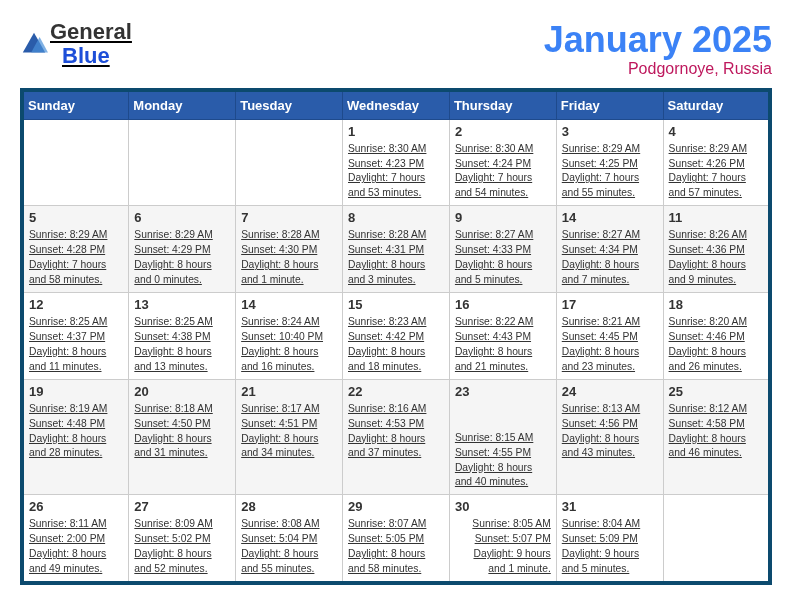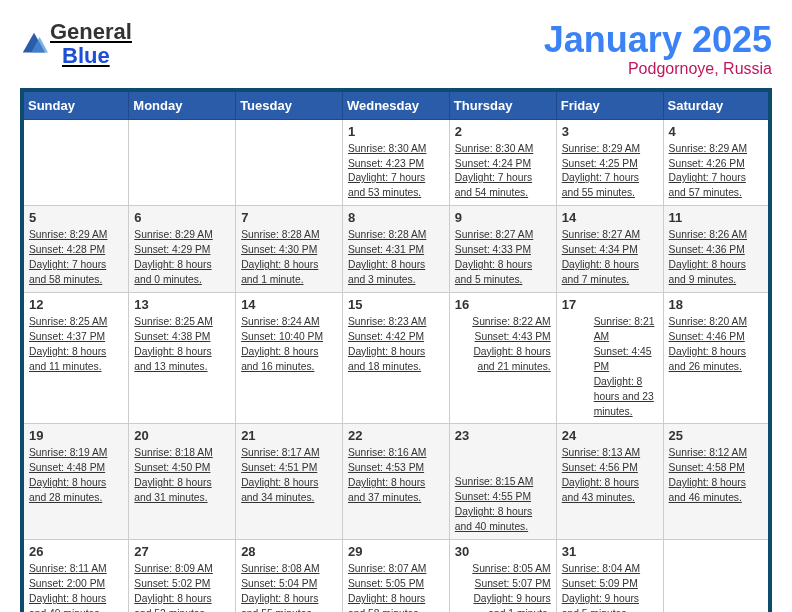--- a/index.html
+++ b/index.html
@@ -214,27 +214,27 @@
 Daylight: 8 hours and 16 minutes.</div>
         </td>
         <td>
           <div class="day-number">15</div>
           <div class="day-info" style="white-space: pre-line;">Sunrise: 8:23 AM
 Sunset: 4:42 PM
 Daylight: 8 hours and 18 minutes.</div>
         </td>
         <td>
           <div class="day-number">16</div>
-          <div class="day-info" style="white-space: pre-line; text-align: right;">Sunrise: 8:22 AM
+          <div class="day-info" style="white-space: pre-line;">Sunrise: 8:22 AM
 Sunset: 4:43 PM
 Daylight: 8 hours and 21 minutes.</div>
         </td>
         <td>
           <div class="day-number">17</div>
-          <div class="day-info" style="white-space: pre-line; margin-left: 32px;">Sunrise: 8:21 AM
+          <div class="day-info" style="white-space: pre-line;">Sunrise: 8:21 AM
 Sunset: 4:45 PM
 Daylight: 8 hours and 23 minutes.</div>
         </td>
         <td>
           <div class="day-number">18</div>
           <div class="day-info" style="white-space: pre-line;">Sunrise: 8:20 AM
 Sunset: 4:46 PM
 Daylight: 8 hours and 26 minutes.</div>
         </td>
       </tr>

